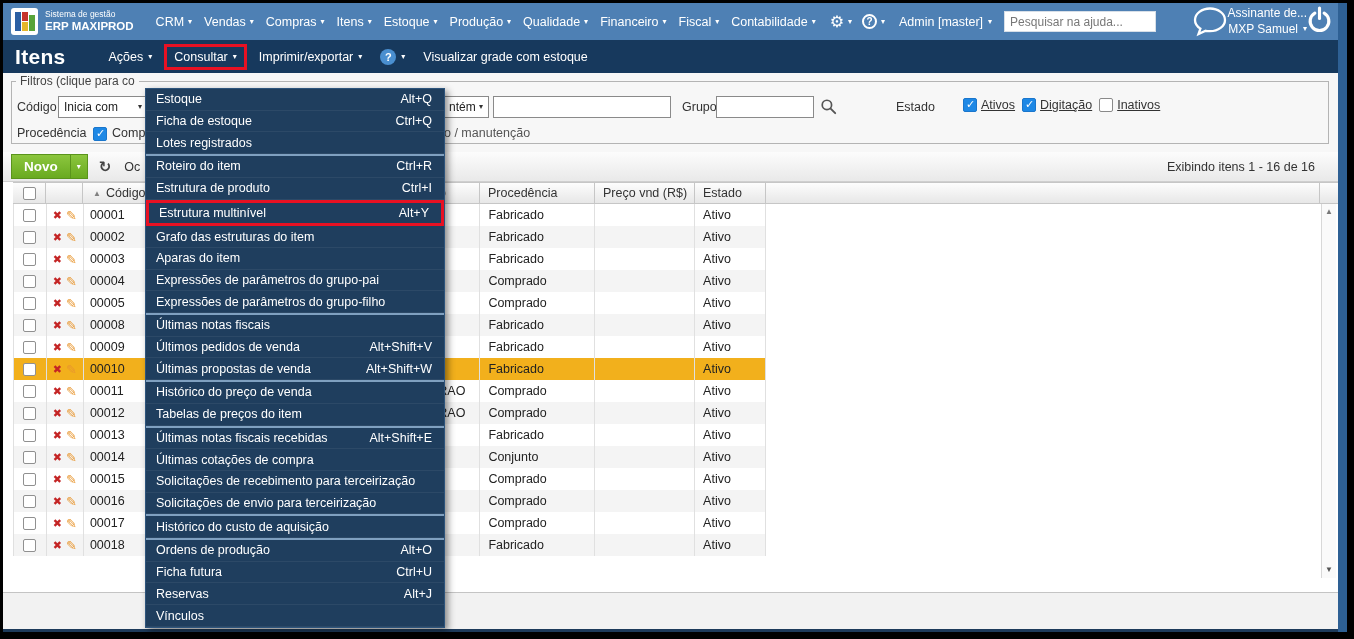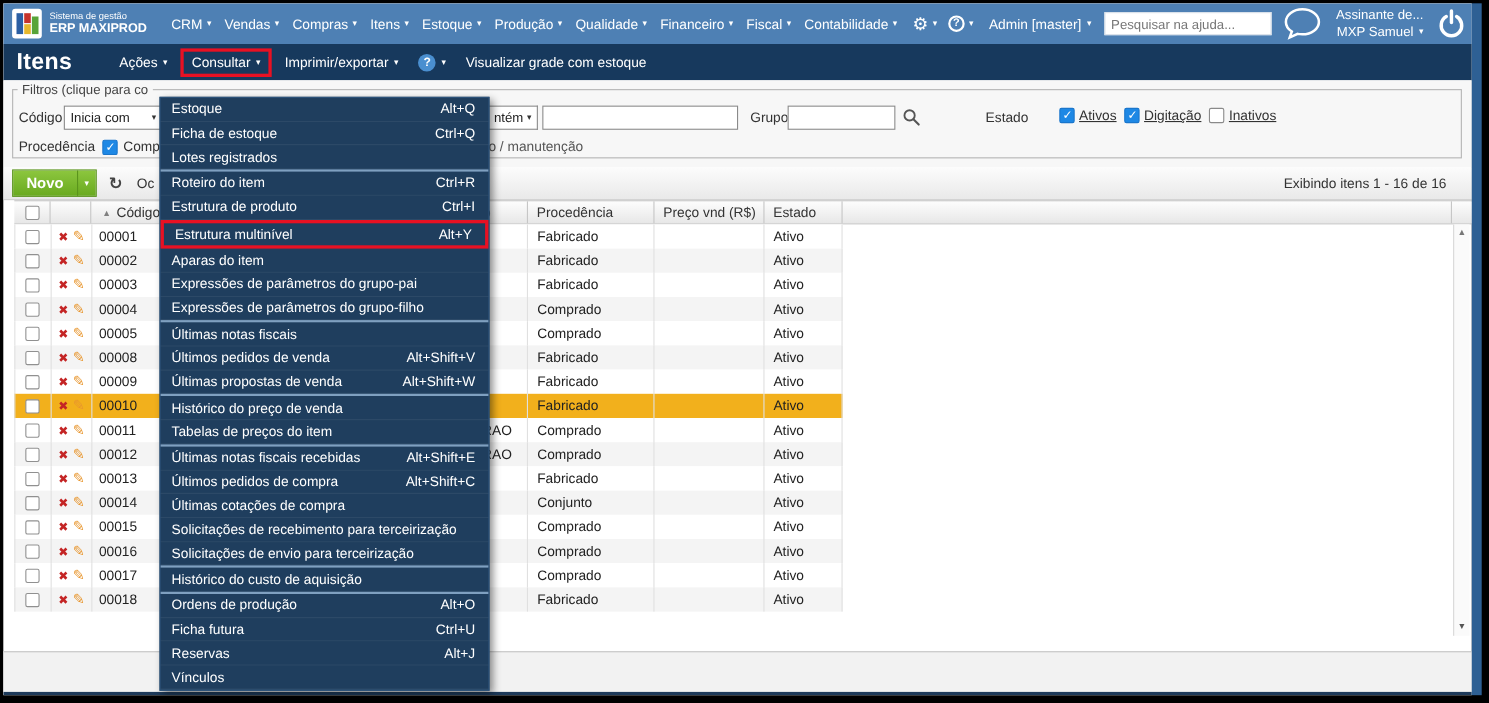--- a/index.html
+++ b/index.html
@@ -27,21 +27,21 @@
   .caret{font-size:8px;line-height:1;}
   .caret::after{content:"▾";}
   .gear{font-size:16px;margin:0 4px 0 8px;display:flex;align-items:center;gap:4px;}
   .help-circ{width:15px;height:15px;border:2px solid #fff;border-radius:50%;font-size:10px;font-weight:bold;
              display:flex;align-items:center;justify-content:center;}
   .tb-help{display:flex;align-items:center;gap:4px;margin:0 6px;}
   .tb-admin{display:flex;align-items:center;gap:5px;font-size:12.5px;margin:0 8px;white-space:nowrap;}
   .top-search{width:152px;height:21px;border:1px solid #d7dfe8;background:#fff;font-size:12px;
               padding:0 5px;color:#333;margin-left:4px;}
   .top-search::placeholder{color:#777;}
-  .right-cluster{margin-left:auto;display:flex;align-items:center;gap:13px;margin-right:6px;}
+  .right-cluster{margin-left:auto;display:flex;align-items:flex-start;margin-right:6px;}
   .account{font-size:12px;text-align:right;line-height:1.3;white-space:nowrap;}
   .account .lo{display:flex;align-items:center;gap:5px;justify-content:flex-end;}
 
   
   .pagebar{position:absolute;top:37px;left:0;width:100%;height:33px;background:#17395d;display:flex;
            align-items:center;color:#fff;}
   .page-title{font-size:21px;font-weight:bold;margin-left:12px;margin-right:34px;letter-spacing:.3px;}
   .pb-item{display:flex;align-items:center;gap:5px;font-size:12.5px;margin:0 9px;cursor:pointer;white-space:nowrap;}
   .pb-item.redbox{border:3px solid #e81123;padding:3px 7px;margin:0 3px;}
   .pb-help{width:16px;height:16px;border-radius:50%;background:#4a8fd0;color:#fff;font-weight:bold;font-size:11px;
@@ -561,20 +561,24 @@
   </div>
         <div class="mi">
     <span class="ml">Estrutura de produto</span>
     <span class="sc">Ctrl+I</span>
   </div>
         <div class="mi red">
     <span class="ml">Estrutura multinível</span>
     <span class="sc">Alt+Y</span>
   </div>
         <div class="mi">
+    <span class="ml">Grafo das estruturas do item</span>
+    <span class="sc"></span>
+  </div>
+        <div class="mi">
     <span class="ml">Aparas do item</span>
     <span class="sc"></span>
   </div>
         <div class="mi">
     <span class="ml">Expressões de parâmetros do grupo-pai</span>
     <span class="sc"></span>
   </div>
         <div class="mi">
     <span class="ml">Expressões de parâmetros do grupo-filho</span>
     <span class="sc"></span>
@@ -600,24 +604,20 @@
         <div class="mi">
     <span class="ml">Tabelas de preços do item</span>
     <span class="sc"></span>
   </div>
         <div class="msep"></div>
         <div class="mi">
     <span class="ml">Últimas notas fiscais recebidas</span>
     <span class="sc">Alt+Shift+E</span>
   </div>
         <div class="mi">
-    <span class="ml">Últimos pedidos de compra</span>
-    <span class="sc">Alt+Shift+C</span>
-  </div>
-        <div class="mi">
     <span class="ml">Últimas cotações de compra</span>
     <span class="sc"></span>
   </div>
         <div class="mi">
     <span class="ml">Solicitações de recebimento para terceirização</span>
     <span class="sc"></span>
   </div>
         <div class="mi">
     <span class="ml">Solicitações de envio para terceirização</span>
     <span class="sc"></span>

